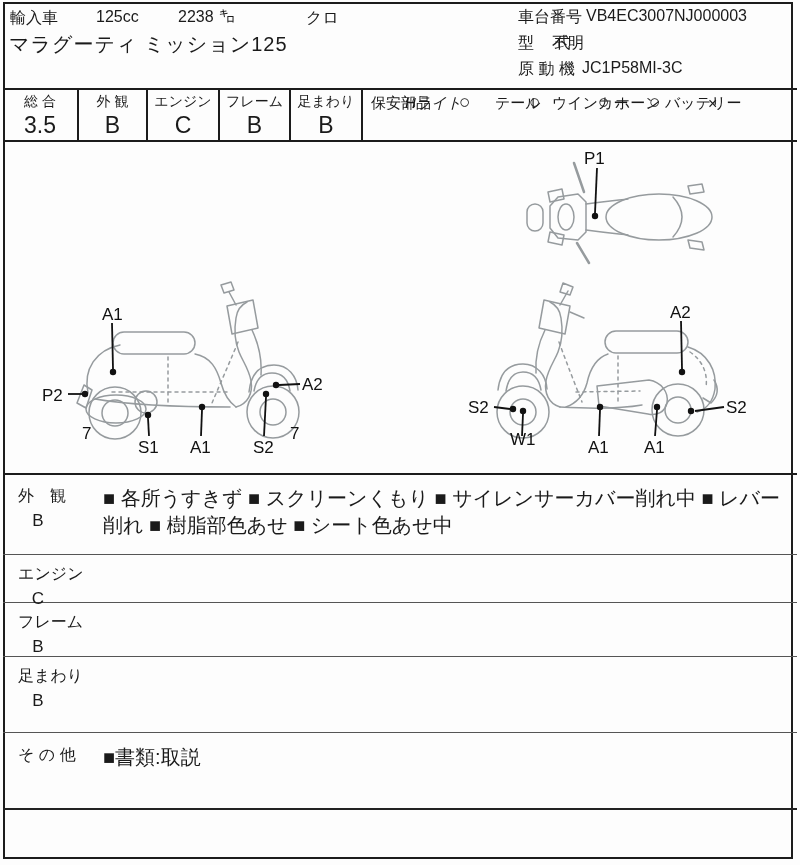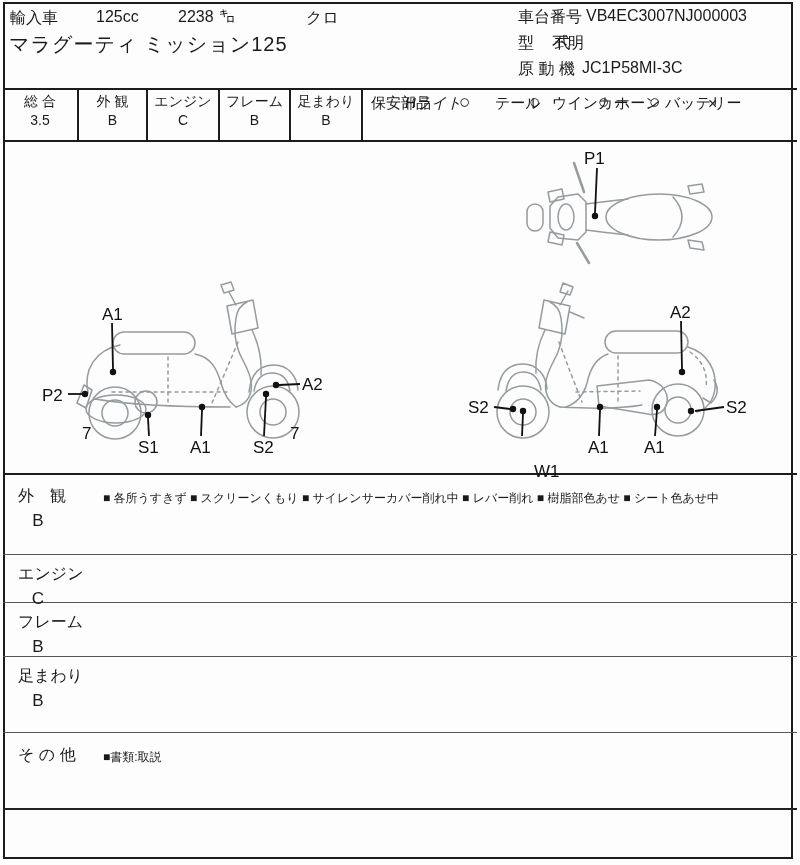--- a/index.html
+++ b/index.html
@@ -19,35 +19,35 @@
   
   .ratings-band {
     position:absolute; left:3px; top:88px; width:794px; height:54px;
     border-top:2px solid #1c1c1c; border-bottom:2px solid #1c1c1c; box-sizing:border-box;
   }
   .rating-cell {
     position:absolute; top:0; height:50px; border-right:2px solid #1c1c1c;
     box-sizing:border-box; text-align:center;
   }
   .rating-label { font-size:14px; margin-top:3px; }
-  .rating-grade { font-size:14px; margin-top:1px; }
+  .rating-grade { font-size:23px; margin-top:1px; }
   .safety-row1 { position:absolute; left:360px; top:0; width:434px; height:26px; }
   .safety-row2 { position:absolute; left:360px; top:26px; width:434px; height:24px; border-top:2px solid #1c1c1c; }
   .safety-txt { position:absolute; font-size:15px; white-space:nowrap; top:4px; }
   .status-mark { position:absolute; top:1px; font-size:19px; line-height:22px; }
   
   .diagram-box { position:absolute; left:3px; top:142px; width:794px; height:333px;
     border-bottom:2px solid #1c1c1c; box-sizing:border-box; }
   .diag-label { position:absolute; font-size:17px; color:#111; white-space:nowrap; }
   svg.lineart { position:absolute; left:0; top:0; pointer-events:none; }
   
   .cond-row { position:absolute; left:3px; width:794px; box-sizing:border-box; }
   .cond-label { position:absolute; left:15px; top:9px; font-size:16px; white-space:nowrap; }
   .cond-grade { position:absolute; left:14px; top:34px; width:42px; text-align:center; font-size:17px; }
-  .cond-text { position:absolute; left:100px; top:8px; width:684px; font-size:12px; line-height:27px; }
+  .cond-text { position:absolute; left:100px; top:8px; width:684px; font-size:20px; line-height:27px; }
   .div1 { border-bottom:1px solid #555; }
   .div2 { border-bottom:2px solid #222;padding-left:24px; }
 </style>
 </head>
 <body>
 
 <div class="sheet">
   <div class="frame"></div>
 
   <div class="abs hdr-txt" style="left:10px;top:8px;">輸入車</div>
@@ -205,21 +205,21 @@
   <div class="diag-label" style="left:584px;top:149px;">P1</div>
   <div class="diag-label" style="left:102px;top:305px;">A1</div>
   <div class="diag-label" style="left:42px;top:386px;">P2</div>
   <div class="diag-label" style="left:82px;top:424px;">7</div>
   <div class="diag-label" style="left:138px;top:438px;">S1</div>
   <div class="diag-label" style="left:190px;top:438px;">A1</div>
   <div class="diag-label" style="left:253px;top:438px;">S2</div>
   <div class="diag-label" style="left:302px;top:375px;">A2</div>
   <div class="diag-label" style="left:290px;top:424px;">7</div>
   <div class="diag-label" style="left:468px;top:398px;">S2</div>
-  <div class="diag-label" style="left:510px;top:462px;margin-left:24px;">W1</div>
+  <div class="diag-label" style="left:510px;top:430px;">W1</div>
   <div class="diag-label" style="left:588px;top:438px;">A1</div>
   <div class="diag-label" style="left:644px;top:438px;">A1</div>
   <div class="diag-label" style="left:726px;top:398px;">S2</div>
   <div class="diag-label" style="left:670px;top:303px;">A2</div>
 
   <div class="cond-row div1" style="top:477px;height:78px;">
     <div class="cond-label">外　観</div>
     <div class="cond-grade">B</div>
     <div class="cond-text">■ 各所うすきず ■ スクリーンくもり ■ サイレンサーカバー削れ中 ■ レバー削れ ■ 樹脂部色あせ ■ シート色あせ中</div>
   </div>

